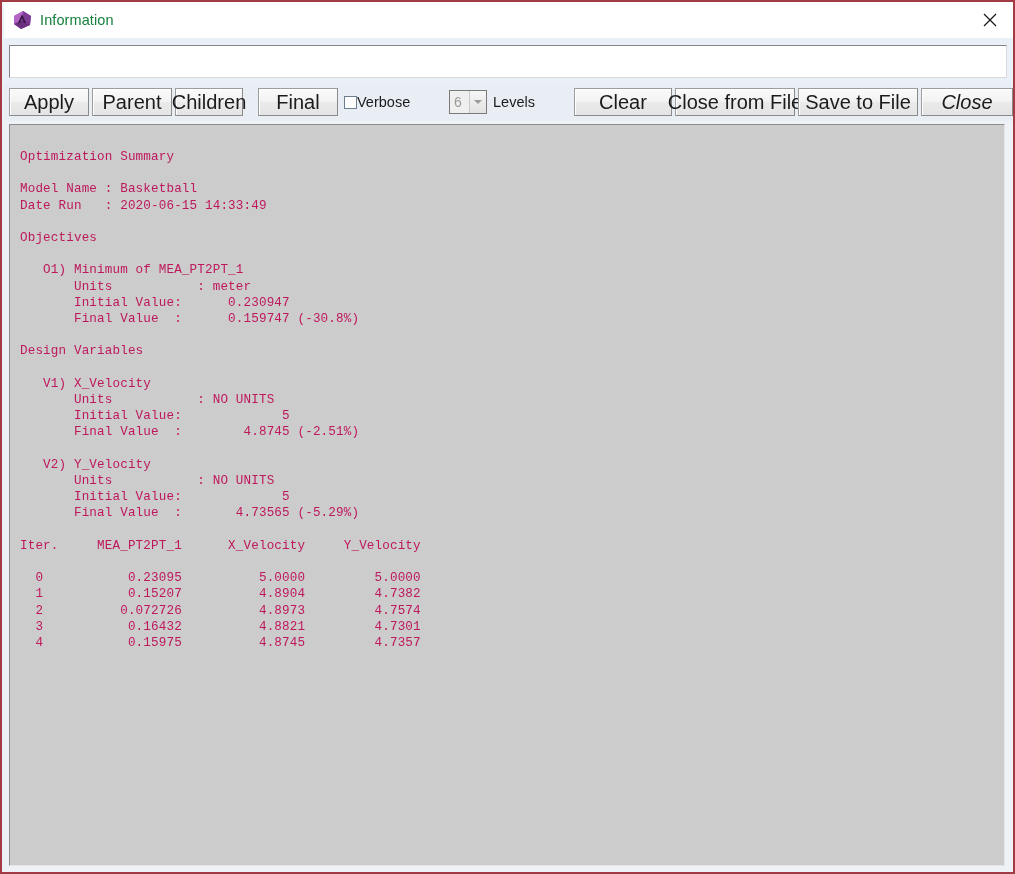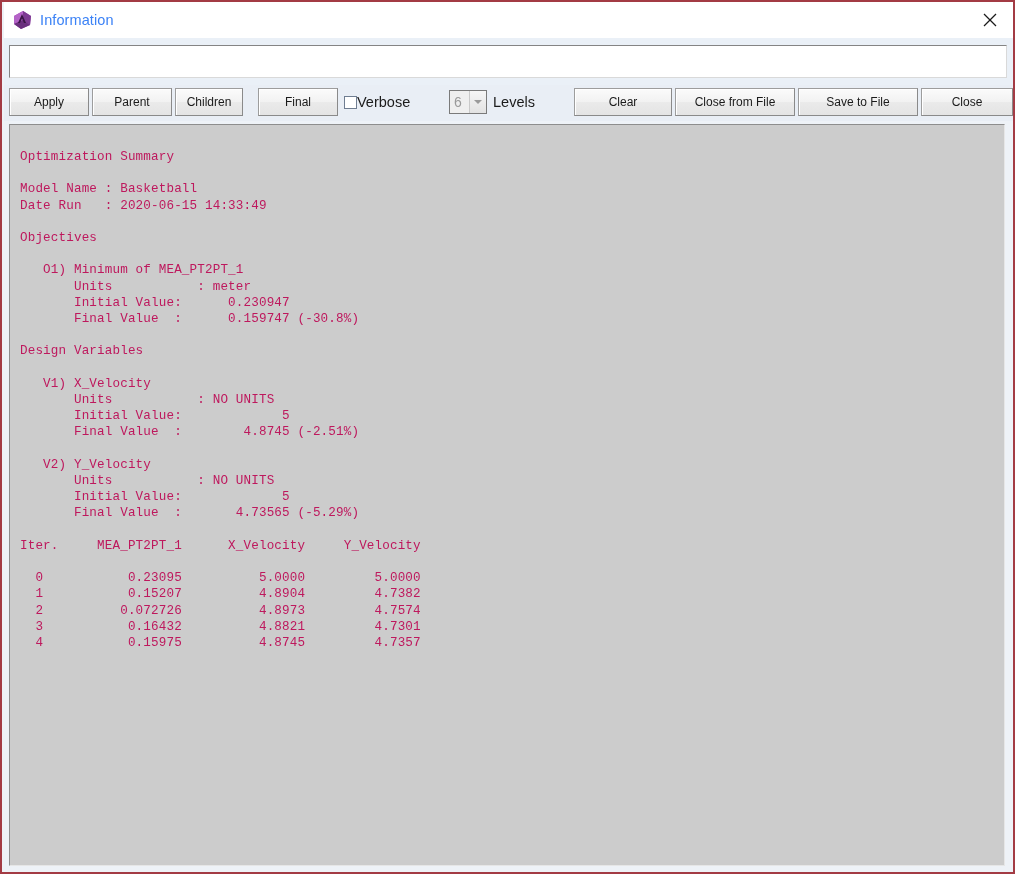--- a/index.html
+++ b/index.html
@@ -37,21 +37,21 @@
   .title-icon {
     width: 20px;
     height: 20px;
     margin-left: 8px;
     margin-right: 8px;
     flex: 0 0 auto;
     position: relative;
   }
   .title-text {
     font-size: 14.5px;
-    color: #3b82f6;
+    color: #15803d;
     letter-spacing: 0.1px;
     white-space: nowrap;
   }
   .close-btn {
     position: absolute;
     right: 0px;
     top: 0px;
     width: 46px;
     height: 36px;
     display: flex;
@@ -108,21 +108,21 @@
     position: absolute;
     top: 3px;
     height: 28px;
     box-sizing: border-box;
     background: linear-gradient(#fbfbfb 0%, #f2f2f2 48%, #eaeaea 52%, #e4e4e4 100%);
     border: 1px solid #9d9d9d;
     border-right-color: #8a8a8a;
     border-bottom-color: #8a8a8a;
     border-radius: 0;
     font-family: "Liberation Sans", sans-serif;
-    font-size: 12px;
+    font-size: 20px;
     color: #1b1b1b;
     display: flex;
     align-items: center;
     justify-content: center;
     cursor: default;
     white-space: nowrap;
     box-shadow: inset 1px 1px 0 #ffffff;
     padding: 0;
   }
   .btn-apply    { left: 5px;   width: 80px; }
@@ -196,21 +196,21 @@
     display: flex;
     align-items: center;
     font-size: 14.5px;
     color: #1b1b1b;
     white-space: nowrap;
   }
 
   .btn-clear    { left: 570px; width: 98px; text-align: center; }
   .btn-read     { left: 671px; width: 120px; }
   .btn-save     { left: 794px; width: 120px; }
-  .btn-close    { left: 917px; width: 92px; }
+  .btn-close    { left: 917px; width: 92px; font-style: italic; }
 
   
   .output-pane {
     position: absolute;
     left: 7px;
     top: 122px;
     width: 996px;
     height: 742px;
     box-sizing: border-box;
     background: #cccccc;

